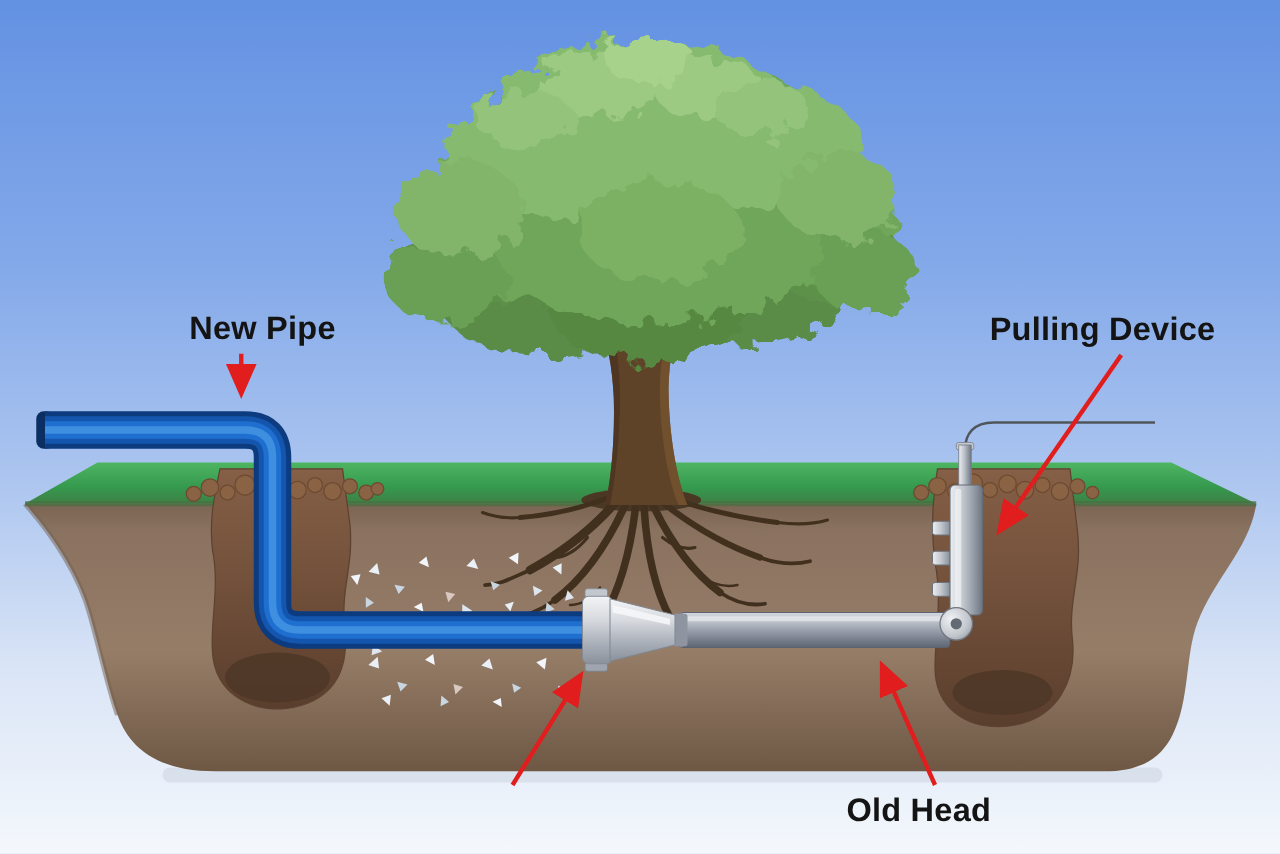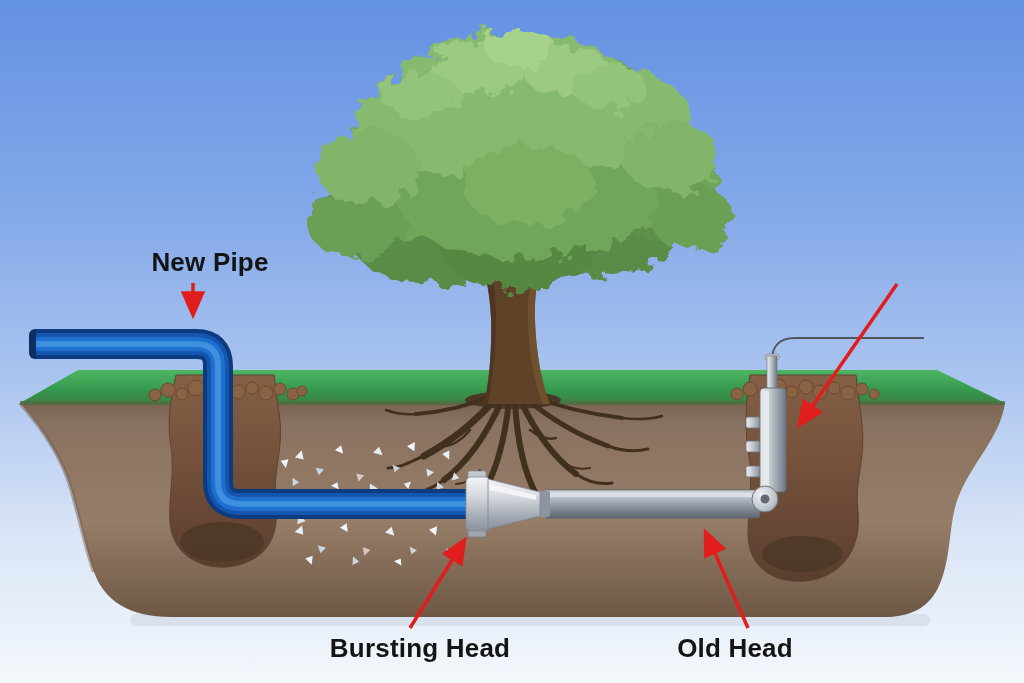--- a/index.html
+++ b/index.html
@@ -252,15 +252,15 @@
 
   <g stroke="#e11d1d" stroke-width="3.5" fill="none">
     <line x1="193" y1="283" x2="193" y2="314" marker-end="url(#ah)"></line>
     <line x1="897" y1="284" x2="800" y2="424" marker-end="url(#ah)"></line>
     <line x1="410" y1="628" x2="464" y2="541" marker-end="url(#ah)"></line>
     <line x1="748" y1="628" x2="706" y2="533" marker-end="url(#ah)"></line>
   </g>
 </svg>
 
 <div class="lbl" style="left:210px;top:247px;">New Pipe</div>
-<div class="lbl" style="left:420px;top:633px;">Bursting Head</div>
+<div class="lbl" style="left:882px;top:248px;">Pulling Device</div>
 <div class="lbl" style="left:735px;top:633px;">Old Head</div>
 </div>
 
 </body></html>

